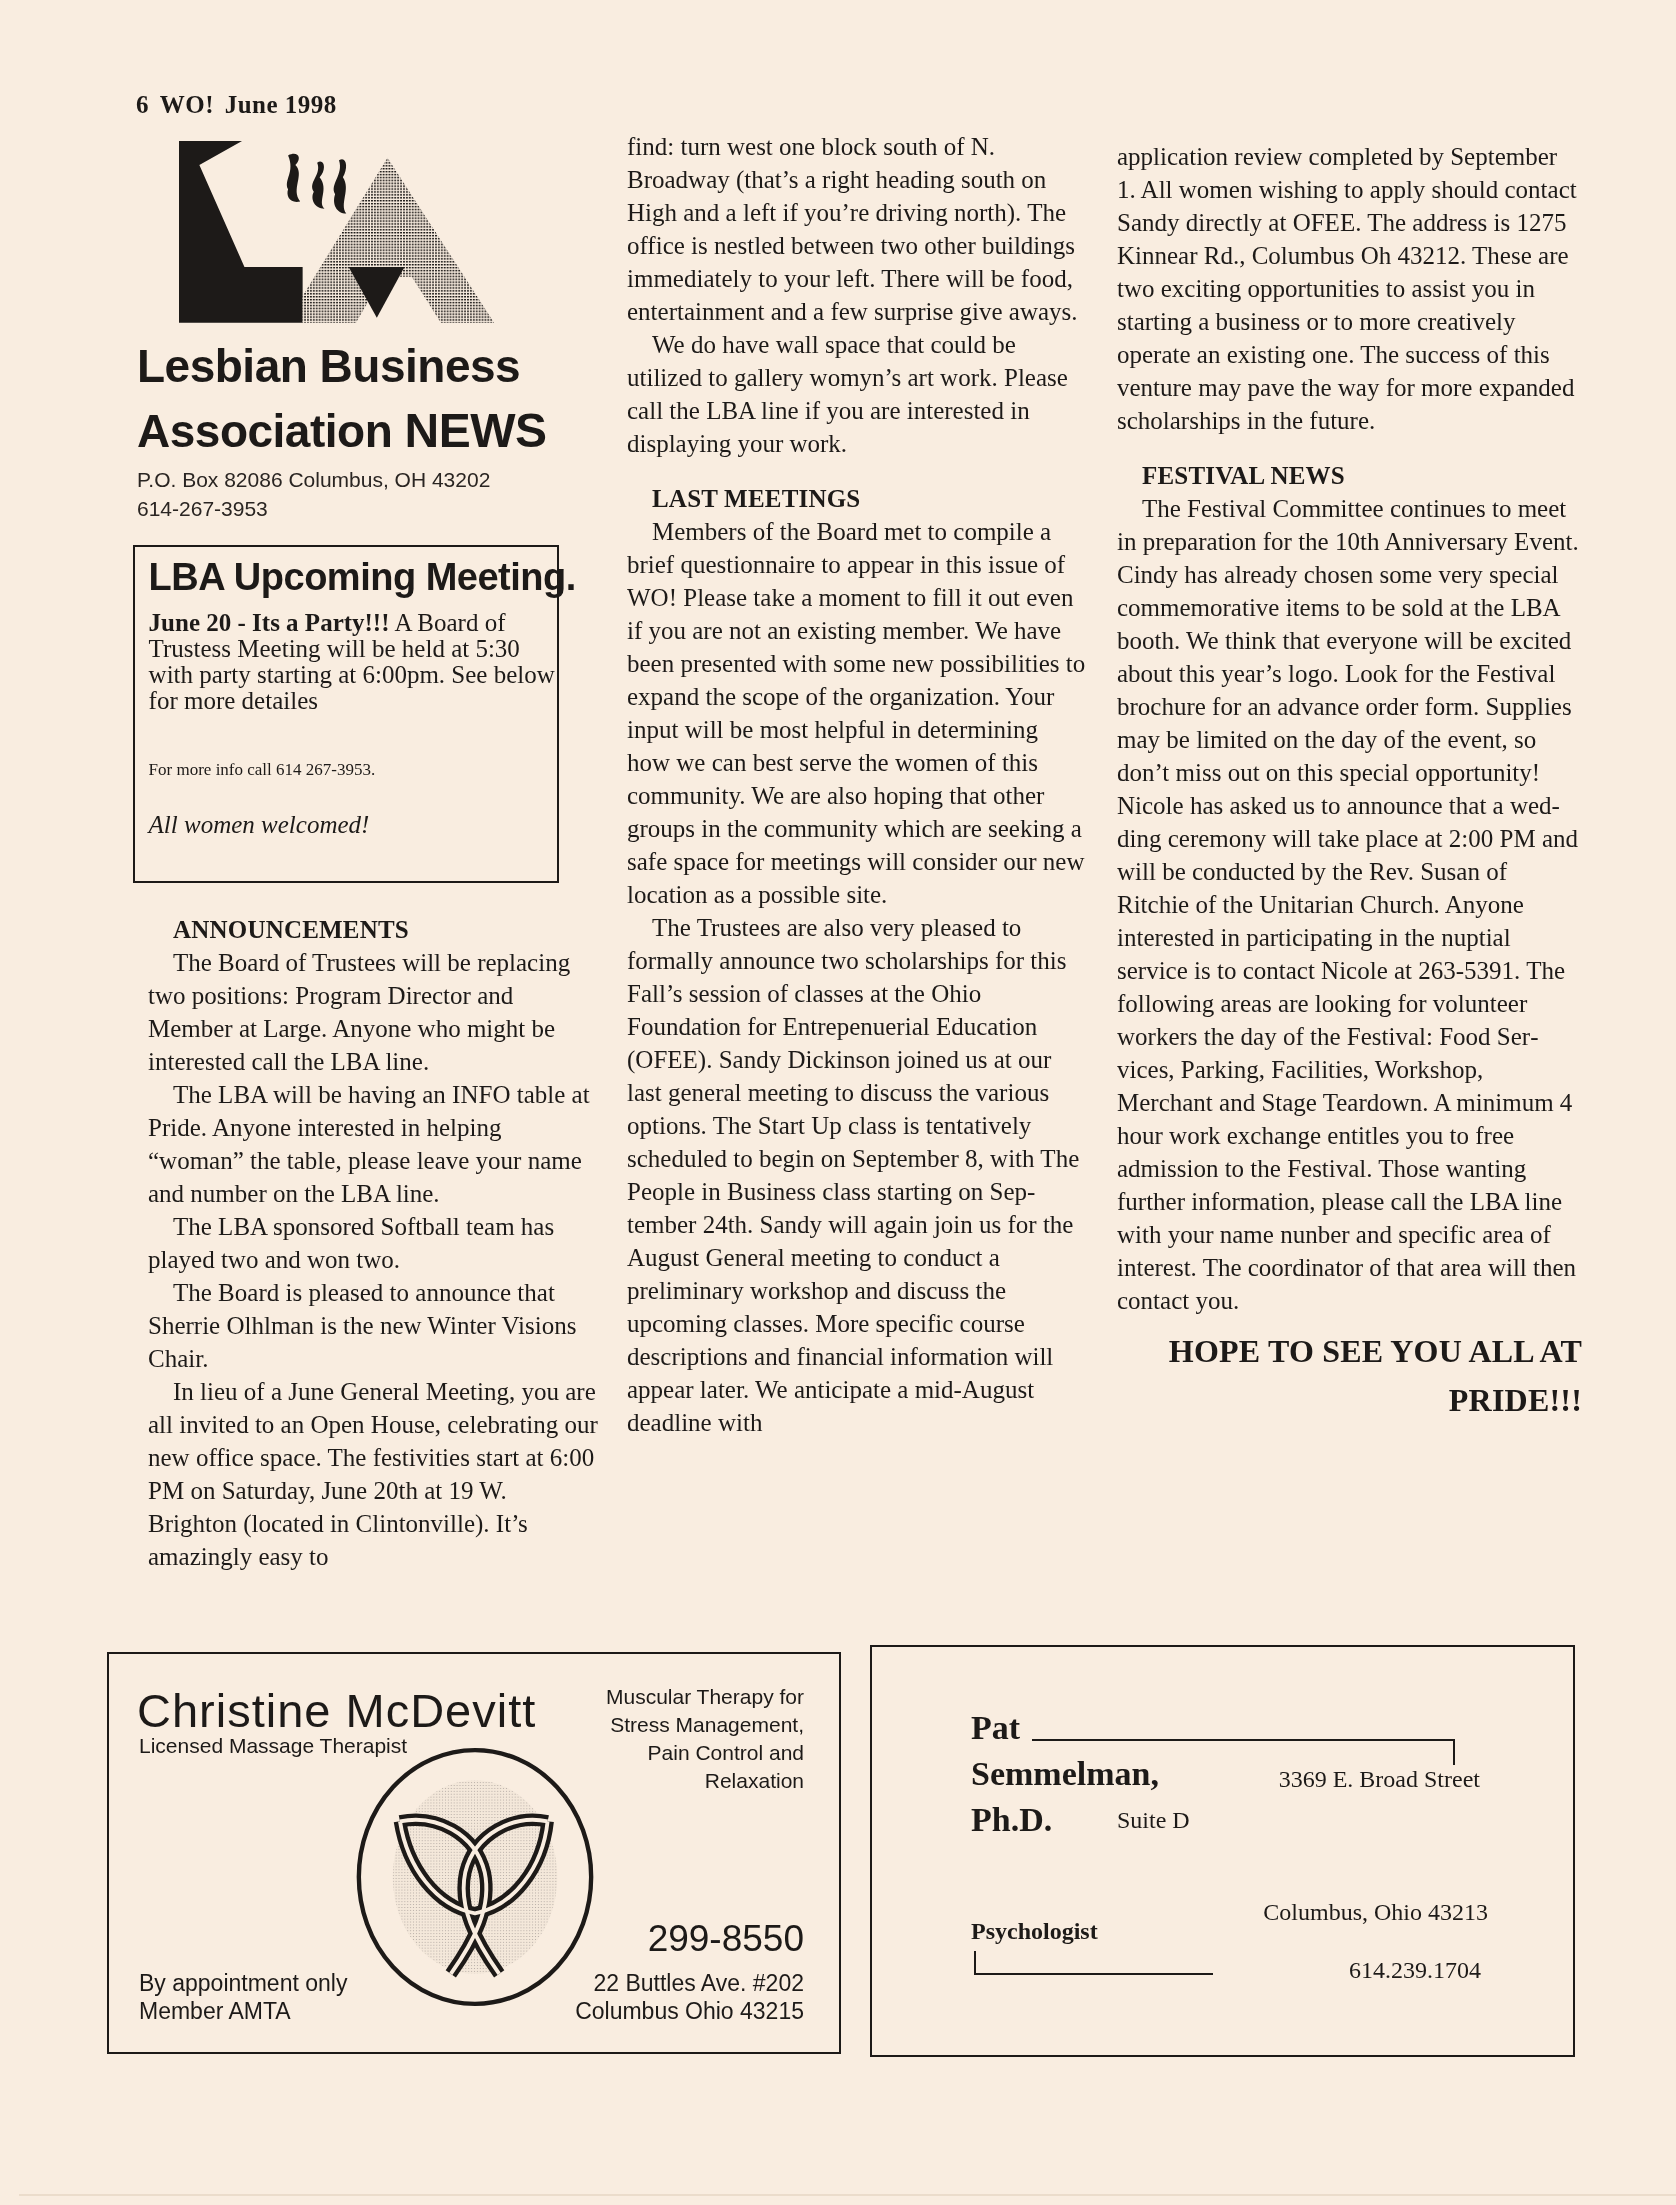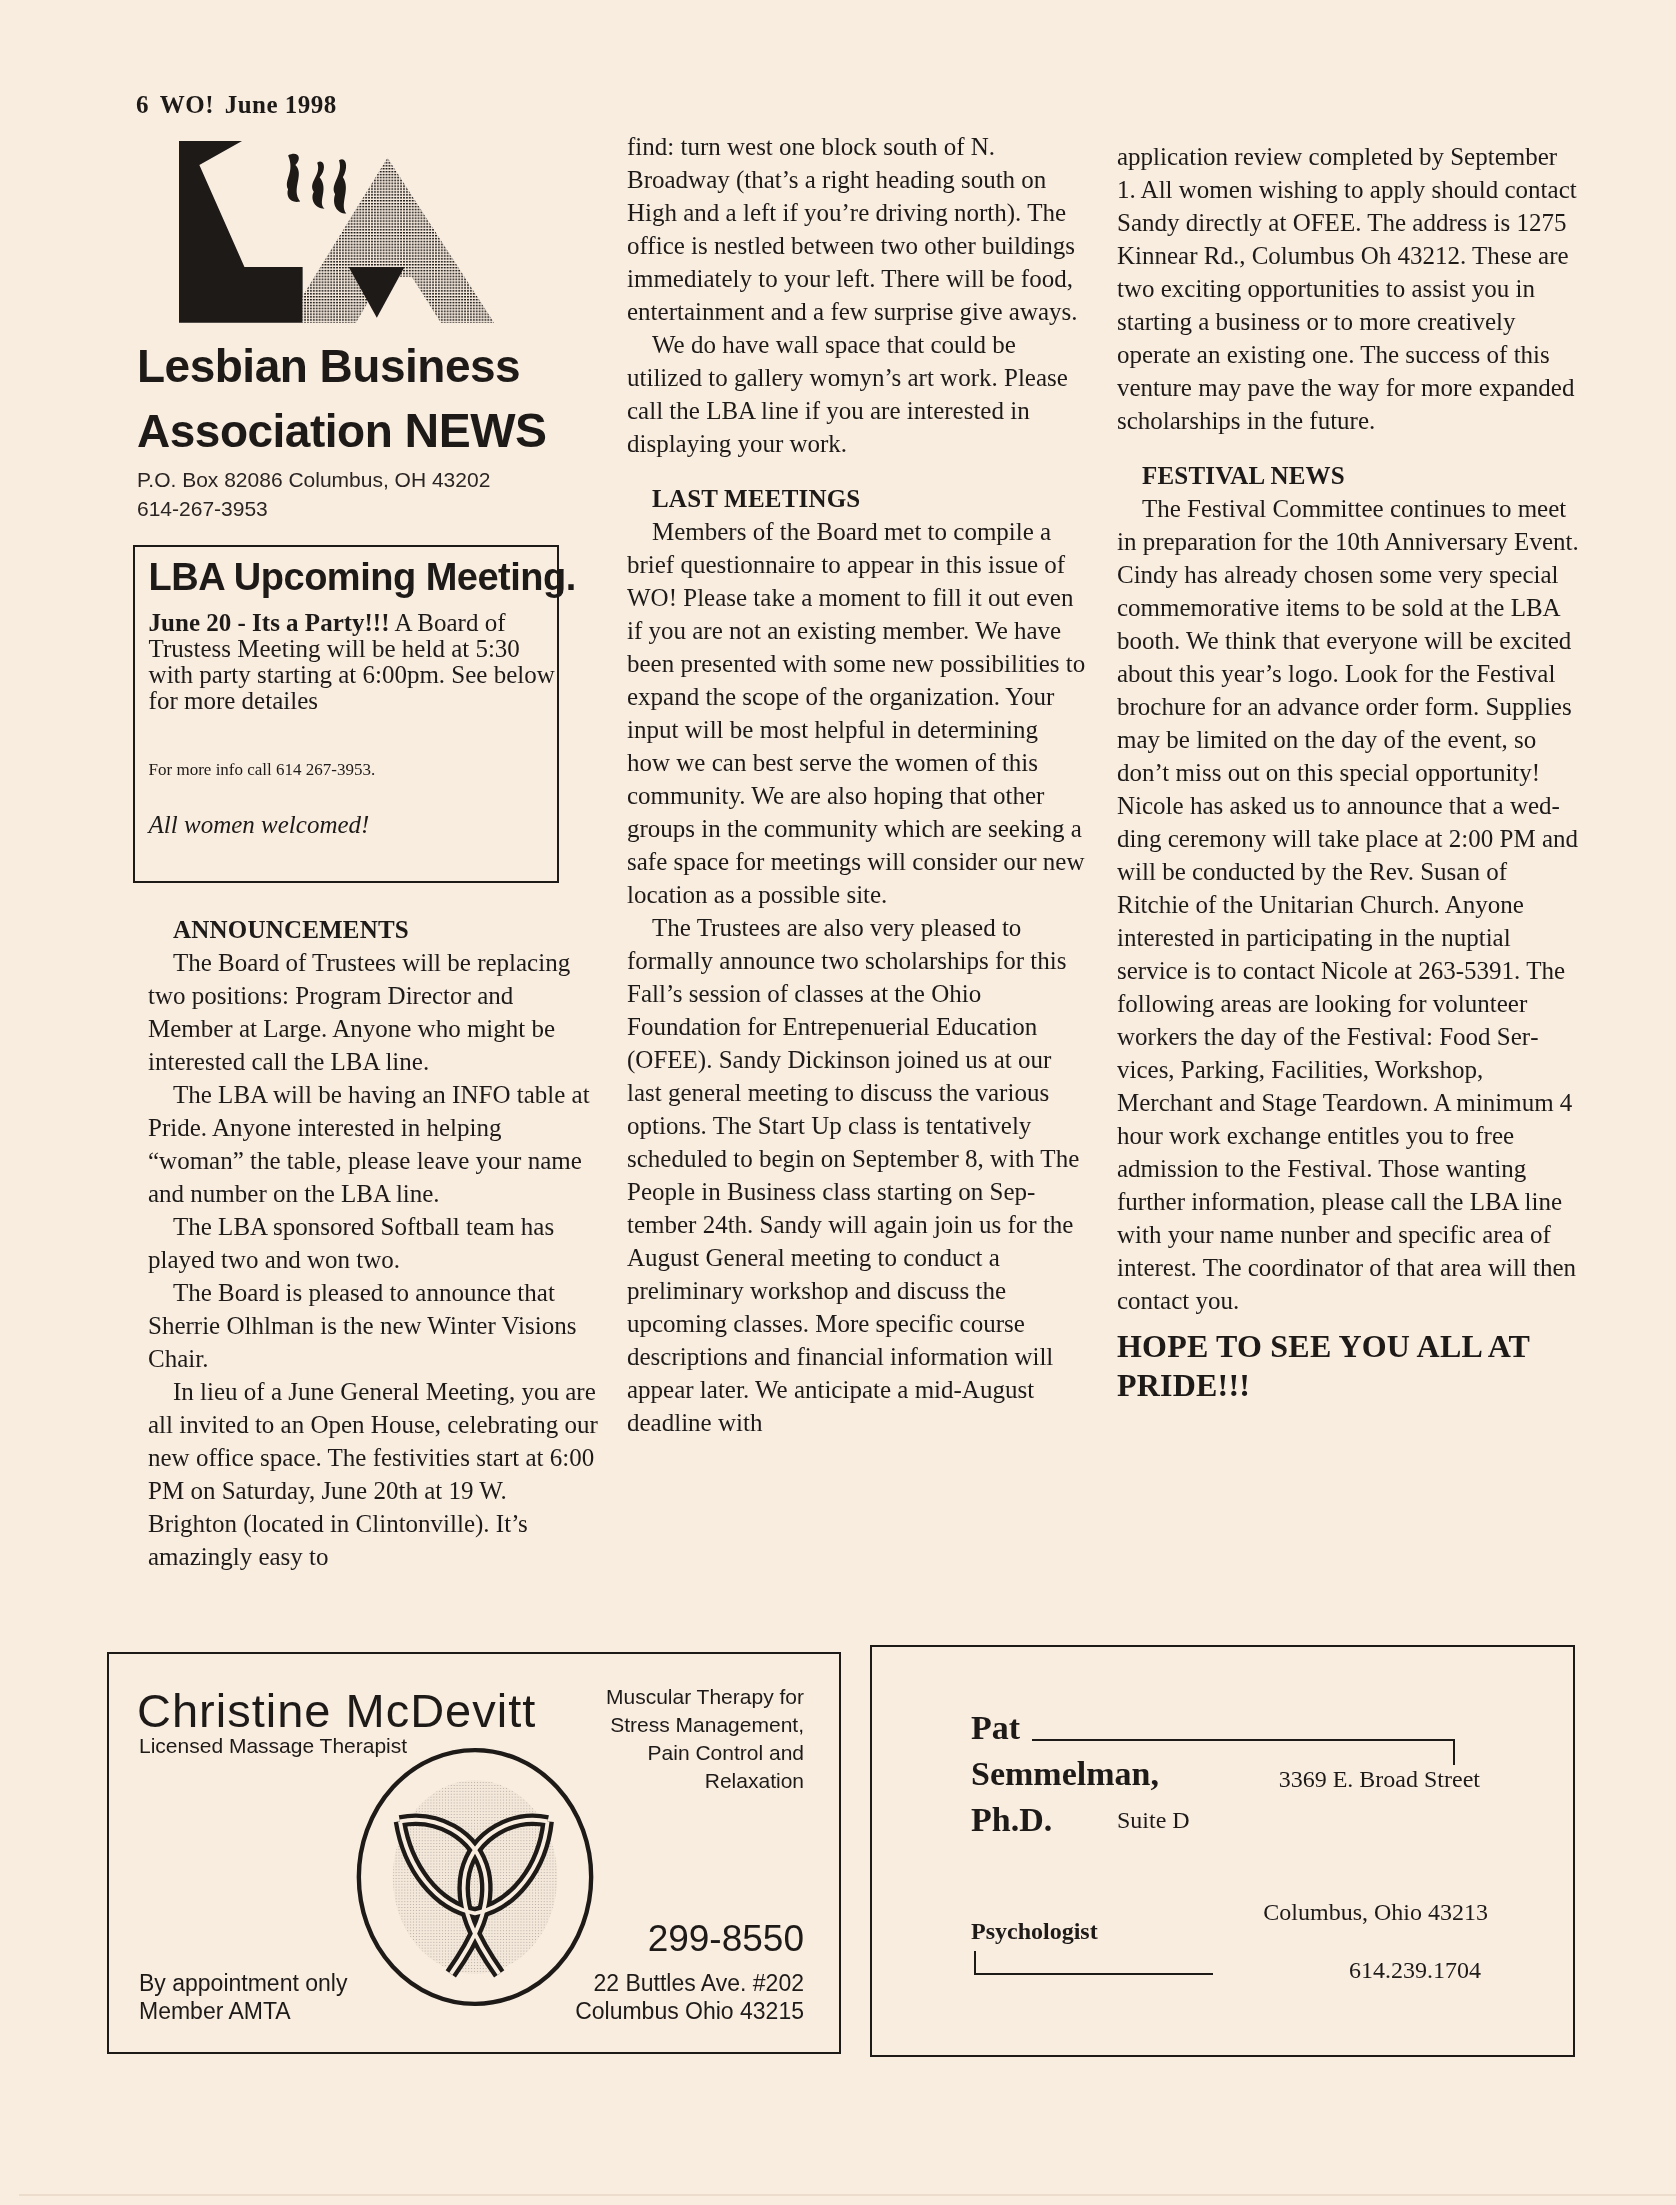--- a/index.html
+++ b/index.html
@@ -26,21 +26,21 @@
   #meeting-box .p3 { position:absolute; left:13.6px; top:264px; font-size:25px; font-style:italic; }
 
   .col { position:absolute; font-size:25px; line-height:33px; }
   .col p { margin:0; text-indent:25px; }
   .col p.noind { text-indent:0; }
   .col h3 { margin:0; font-size:25px; font-weight:bold; padding-left:25px; letter-spacing:0.2px; }
   .col .gap { height:29px; }
   #col1 { left:148px; top:913px; width:451px; }
   #col2 { left:627px; top:130px; width:460px; }
   #col3 { left:1117px; top:140px; width:465px; }
-  #col3 .hope { font-size:32px; font-weight:bold; line-height:39px; margin-top:9.7px; letter-spacing:0.2px; }
+  #col3 .hope { font-size:32px; font-weight:bold; line-height:49px; margin-top:9.7px; letter-spacing:0.2px;text-align:right; }
 
   #ad-mcdevitt { left:107px; top:1652px; width:734px; height:402px; border:2.4px solid #1d1a18; box-sizing:border-box; }
   #ad-mcdevitt .name { position:absolute; left:28px; top:29px; font-size:47px; letter-spacing:1px; font-weight:normal; }
   #ad-mcdevitt .lic { position:absolute; left:30px; top:80px; font-size:21px; }
   #ad-mcdevitt .tag { position:absolute; right:35px; top:29px; width:252px; text-align:right; font-size:21px; line-height:28px; }
   #ad-mcdevitt .knot { position:absolute; left:245px; top:92px; width:242px; height:262px; }
   #ad-mcdevitt .phone { position:absolute; right:35px; top:264px; font-size:37px; }
   #ad-mcdevitt .street { position:absolute; right:35px; top:315px; font-size:23px; line-height:28px; text-align:right; }
   #ad-mcdevitt .appt { position:absolute; left:30px; top:315px; font-size:23px; line-height:28px; }
 

